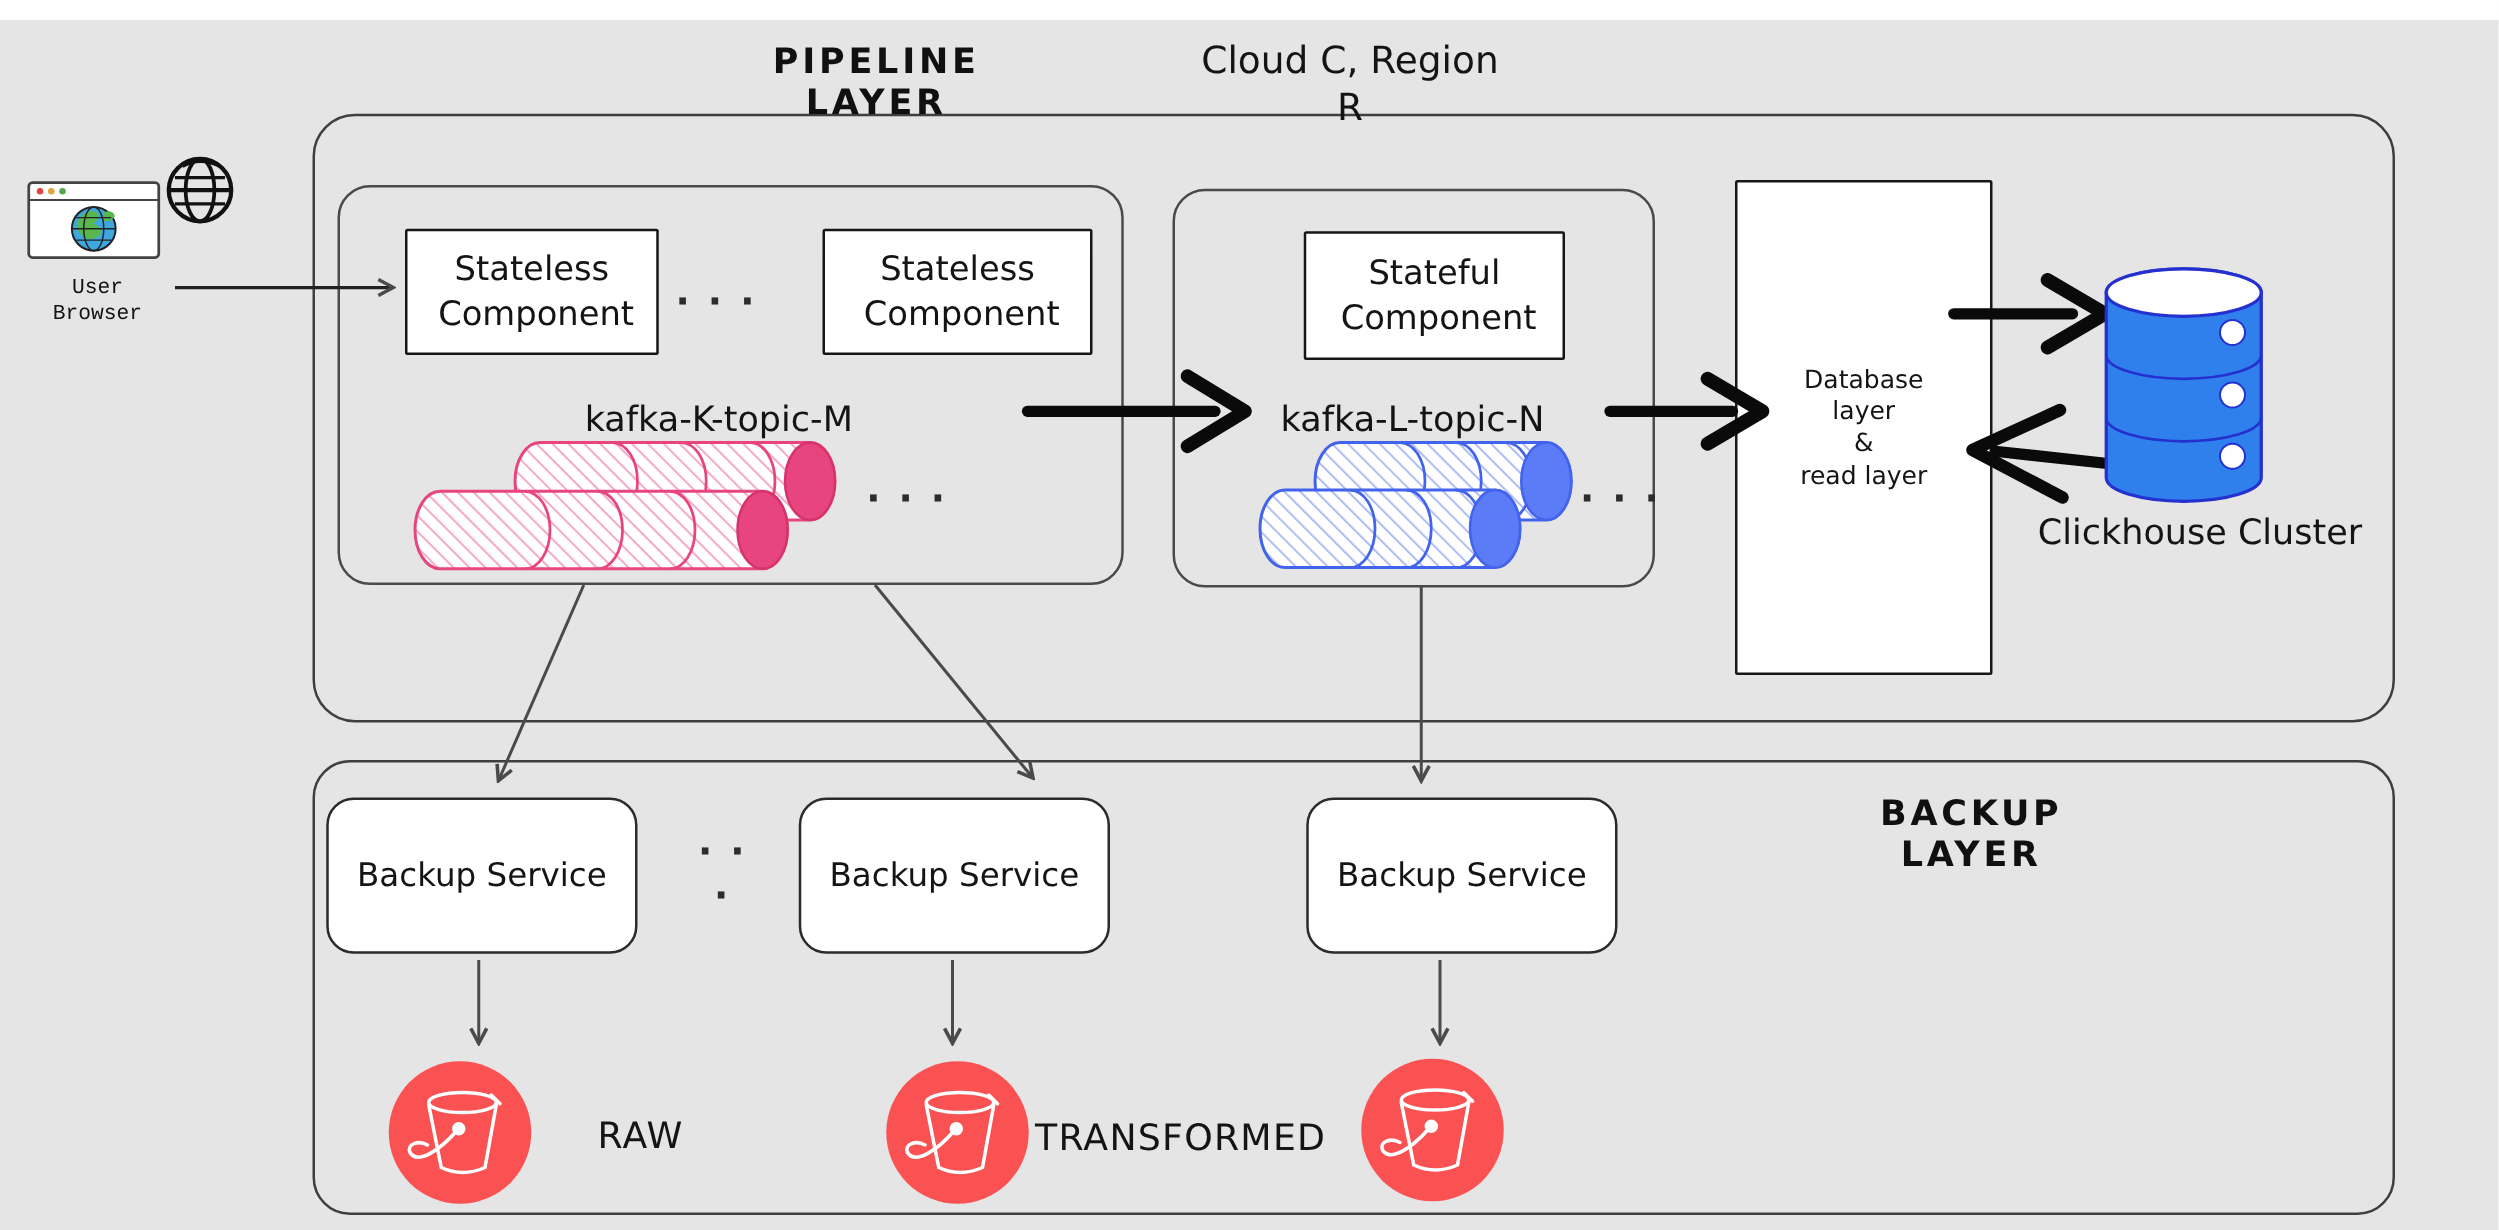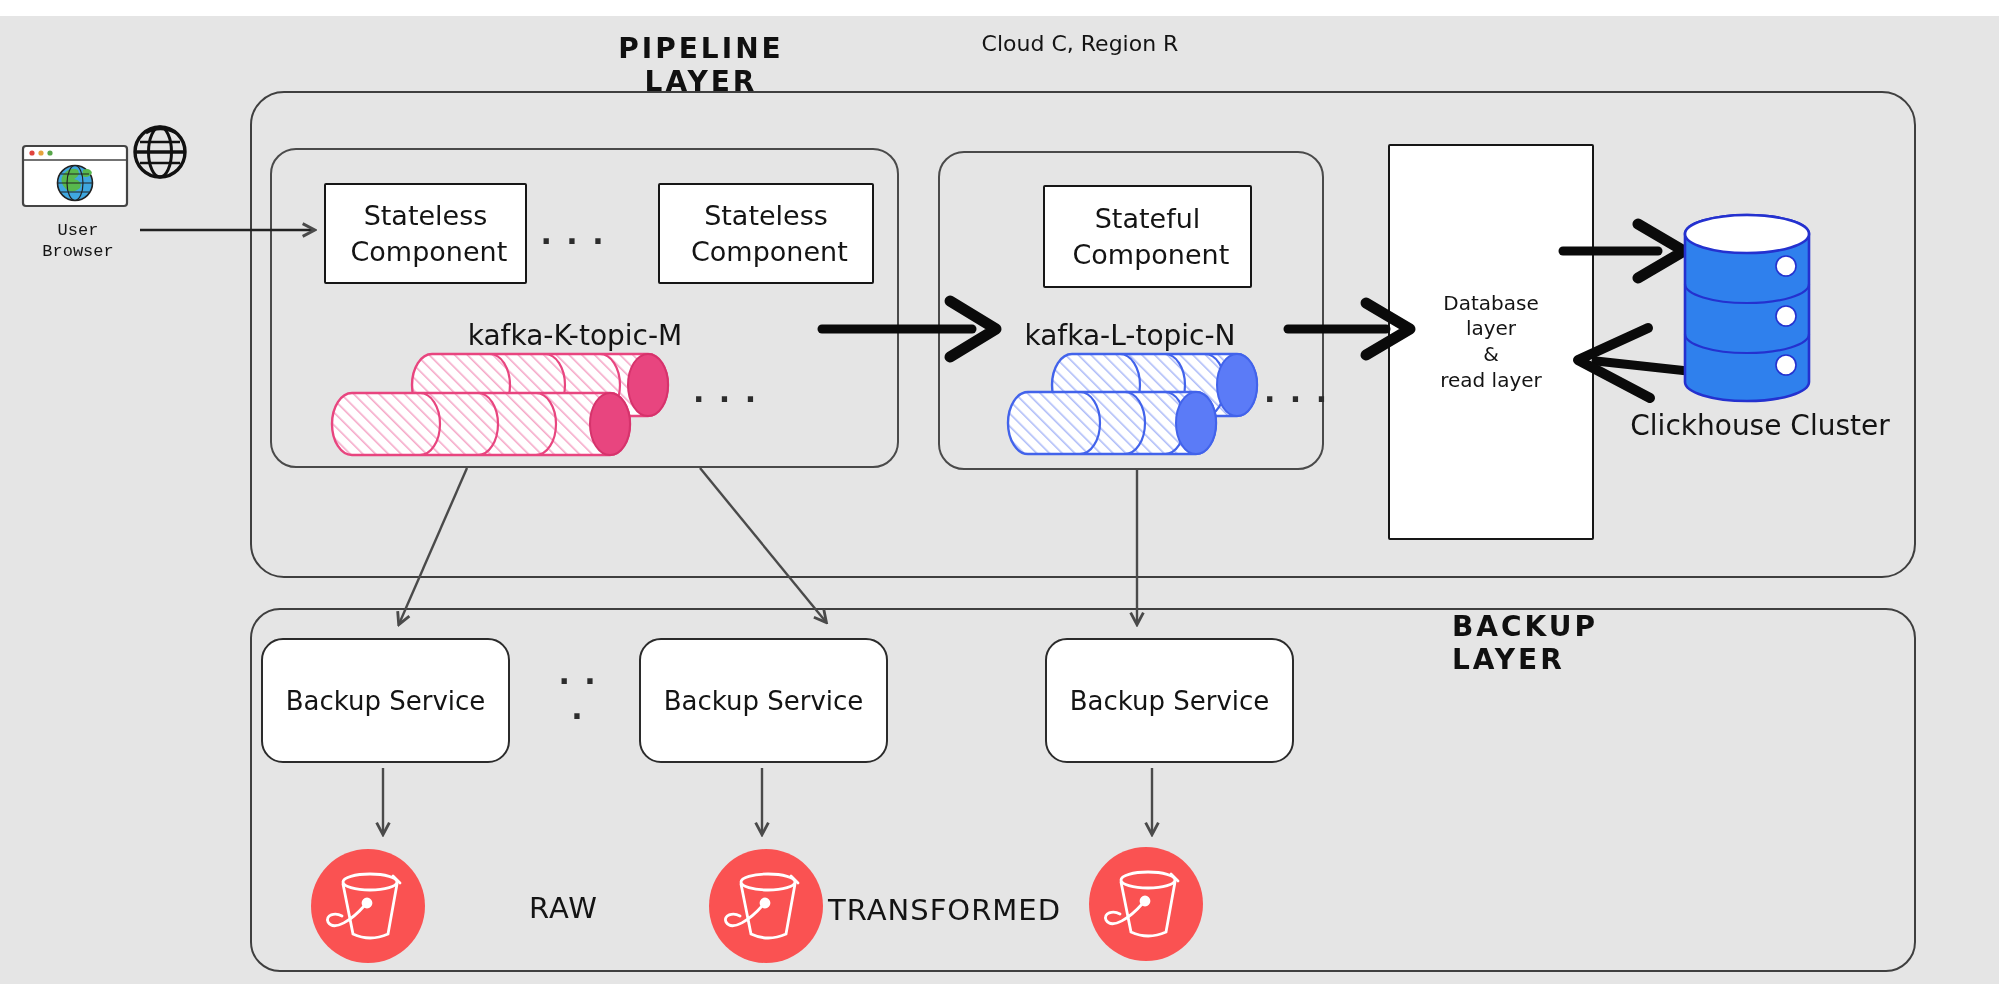--- a/index.html
+++ b/index.html
@@ -23,21 +23,21 @@
 <body>
 
 <div id="canvas">
 
   <div class="layer-box" style="left:250px;top:75px;width:1662px;height:483px;"></div>
   <div class="group-box" style="left:270px;top:132px;width:625px;height:316px;"></div>
   <div class="group-box" style="left:938px;top:135px;width:382px;height:315px;"></div>
   <div class="layer-box" style="left:250px;top:592px;width:1662px;height:360px;border-radius:30px;"></div>
 
   <div class="abs caps" style="left:566px;top:16px;width:270px;text-align:center;">PIPELINE LAYER</div>
-  <div class="abs lbl" style="left:960px;top:14px;width:240px;font-size:22px;">Cloud C, Region R</div>
+  <div class="abs lbl" style="left:960px;top:14px;width:240px;font-size:30px;">Cloud C, Region R</div>
 
   <div class="abs lbl" style="left:18px;top:204px;width:120px;font-size:17px;font-family:Liberation Mono, monospace;">User Browser</div>
 
   <div class="comp-box" style="left:324px;top:167px;width:199px;height:97px;">
     <span style="display:block;width:150px;">Stateless Component</span>
   </div>
   <div class="abs dots" style="left:538px;top:208px;width:70px;text-align:center;">· · ·</div>
   <div class="comp-box" style="left:658px;top:167px;width:212px;height:97px;">
     <span style="display:block;width:150px;">Stateless Component</span>
   </div>
@@ -55,34 +55,34 @@
     <div class="db-lines" style="position:static;">
       <div>Database</div>
       <div>layer</div>
       <div>&amp;</div>
       <div>read layer</div>
     </div>
   </div>
 
   <div class="abs lbl" style="left:1615px;top:392px;width:290px;font-size:28px;">Clickhouse Cluster</div>
 
-  <div class="abs caps" style="left:1452px;top:594px;width:250px;">BACKUP LAYER</div>
+  <div class="abs caps" style="left:1452px;top:618px;width:250px;text-align:center;">BACKUP LAYER</div>
 
   <div class="svc-box" style="left:261px;top:622px;width:245px;height:121px;">
     <span>Backup Service</span>
   </div>
   <div class="abs dots" style="left:548px;top:648px;width:60px;text-align:center;">· · ·</div>
   <div class="svc-box" style="left:639px;top:622px;width:245px;height:121px;">
     <span>Backup Service</span>
   </div>
   <div class="svc-box" style="left:1045px;top:622px;width:245px;height:121px;">
     <span>Backup Service</span>
   </div>
 
-  <div class="abs lbl" style="left:478px;top:874px;width:120px;font-size:29px;text-align:right;letter-spacing:1px;">RAW</div>
+  <div class="abs lbl" style="left:478px;top:874px;width:120px;font-size:29px;text-align:left;letter-spacing:1px;">RAW</div>
   <div class="abs lbl" style="left:828px;top:876px;width:250px;font-size:29px;text-align:left;letter-spacing:1px;">TRANSFORMED</div>
 
   <svg id="overlay" width="1999" height="984" viewBox="0 0 1999 984">
     <defs>
       <pattern id="hatchPink" patternUnits="userSpaceOnUse" width="9" height="9" patternTransform="rotate(-45)">
         <line x1="0" y1="0" x2="0" y2="9" stroke="#f5a8c8" stroke-width="3.2"></line>
       </pattern>
       <pattern id="hatchBlue" patternUnits="userSpaceOnUse" width="9" height="9" patternTransform="rotate(-45)">
         <line x1="0" y1="0" x2="0" y2="9" stroke="#aebcf8" stroke-width="3.2"></line>
       </pattern>

